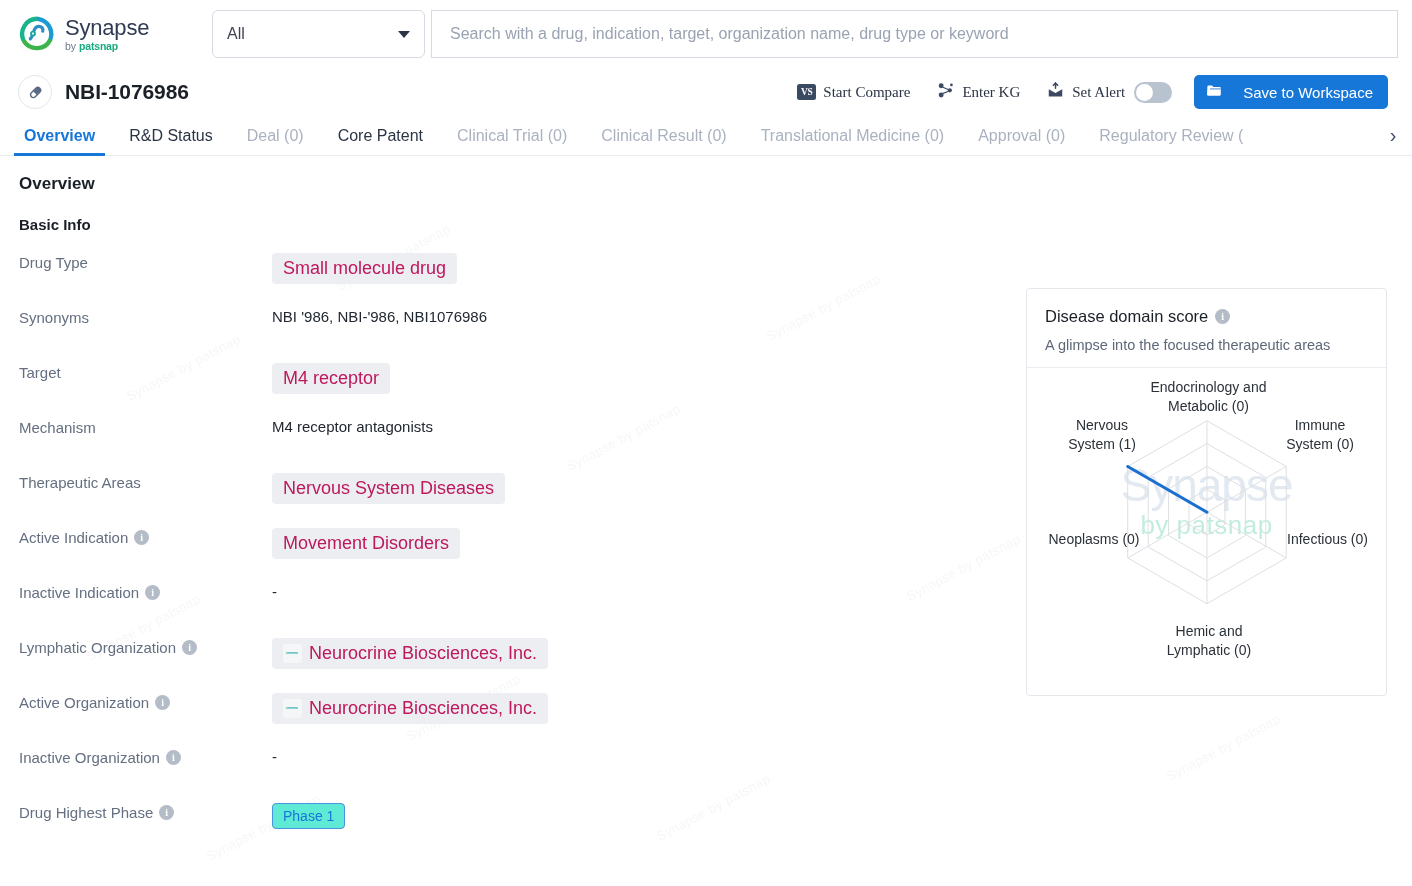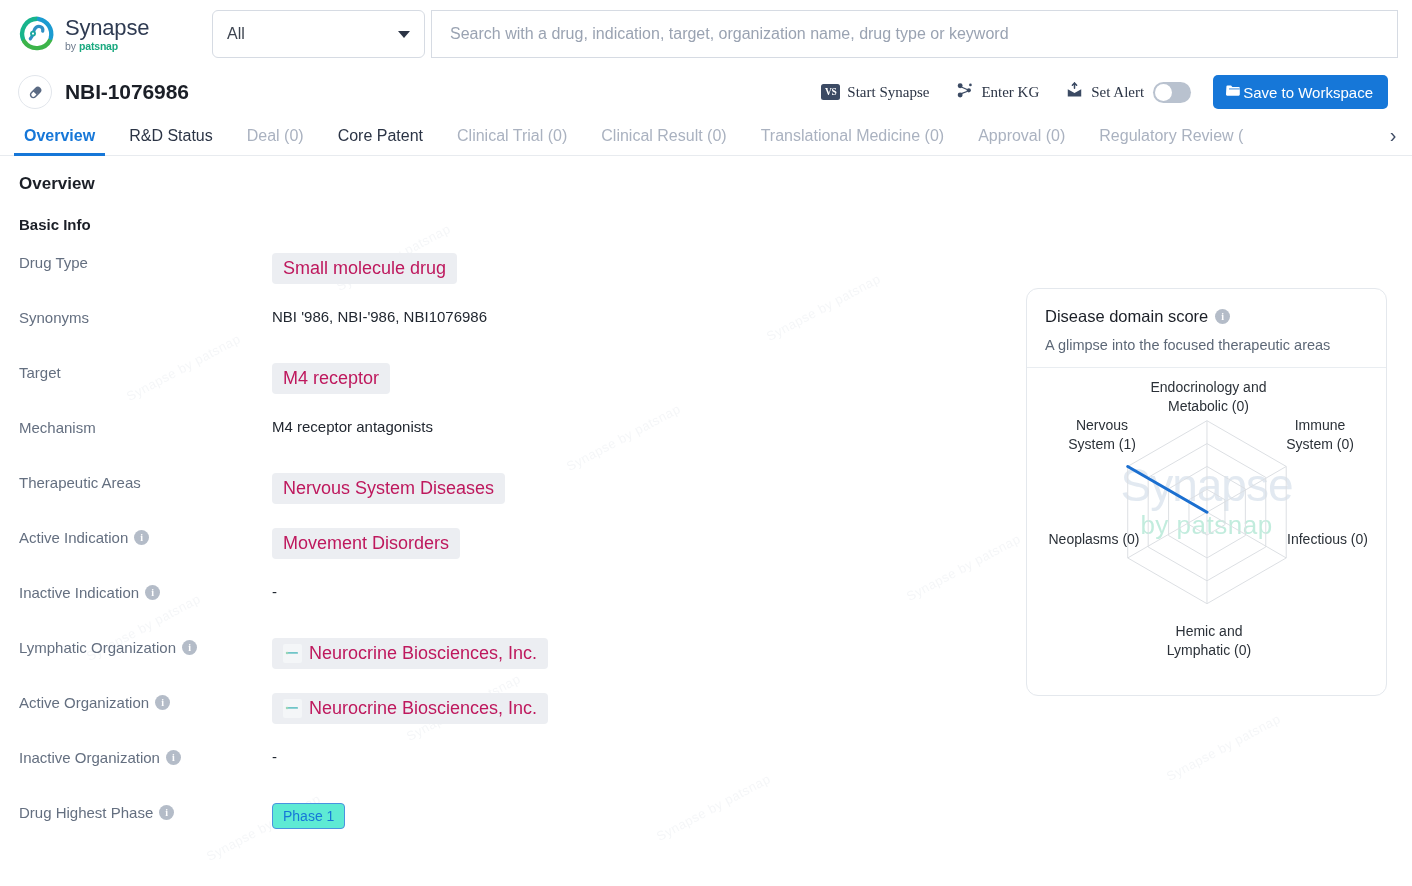--- a/index.html
+++ b/index.html
@@ -183,21 +183,21 @@
     background: #1677d8;
     color: #fff;
     border: 0;
     border-radius: 5px;
     height: 34px;
     padding: 0 15px 0 12px;
     font-size: 15px;
     font-family: inherit;
     display: flex;
     align-items: center;
-    gap: 1px;
+    gap: 20px;
     cursor: pointer;
     white-space: nowrap;
   }
 
   
   .tabs-wrap {
     position: relative;
     height: 40px;
     border-bottom: 1px solid #e8ebef;
     display: flex;
@@ -333,21 +333,21 @@
   }
 
   
   .radar-card {
     position: absolute;
     left: 1026px;
     top: 288px;
     width: 361px;
     height: 408px;
     border: 1px solid #e4e8ed;
-    border-radius: 12px;
+    border-radius: 4px;
     background: #fff;
     z-index: 2;
     overflow: hidden;
   }
   .radar-head {
     padding: 18px 20px 14px 18px;
     border-bottom: 1px solid #e9edf1;
   }
   .radar-title {
     font-size: 16.5px;
@@ -453,21 +453,21 @@
         <path d="M12 8.6 L12 15.6" stroke="#5a6a83" stroke-width="1.9"></path>
         <rect x="12" y="8.6" width="7.5" height="7" rx="3.5" fill="#5a6a83"></rect>
       </g>
     </svg>
   </span>
   <span class="drug-title">NBI-1076986</span>
 
   <div class="header-actions">
     <span class="hact">
       <span class="vs-icon">VS</span>
-      <span>Start Synapse</span>
+      <span>Start Compare</span>
     </span>
 
     <span class="hact">
       <span>
         <svg viewBox="0 0 24 24" width="19" height="19">
           <circle cx="6.5" cy="6" r="3.1" fill="#3b4a63"></circle>
           <circle cx="6.5" cy="17.6" r="3.1" fill="#3b4a63"></circle>
           <circle cx="17.5" cy="11.8" r="2.6" fill="#3b4a63"></circle>
           <circle cx="19.5" cy="5" r="1.7" fill="#3b4a63"></circle>
           <path d="M8 7.5 L16 11 M8 16 L16 13" stroke="#3b4a63" stroke-width="1.5"></path>

